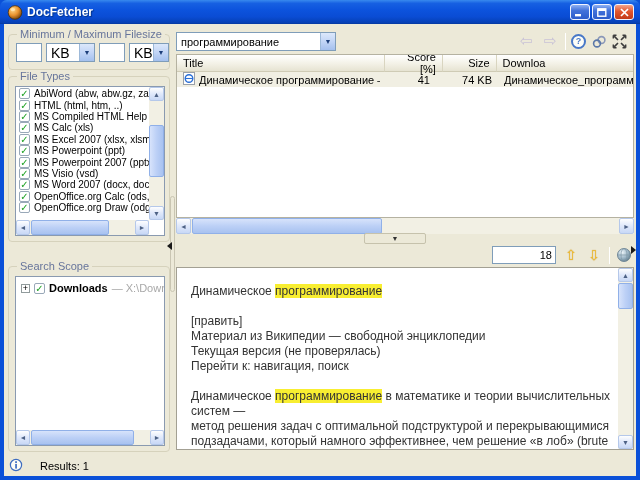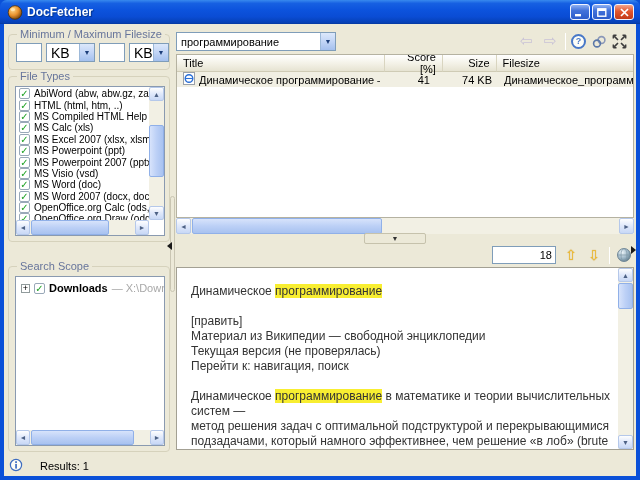--- a/index.html
+++ b/index.html
@@ -161,24 +161,20 @@
             <div class="ft-item">
               <span class="cb"></span>
               <span>MS Powerpoint 2007 (pptx,</span>
             </div>
             <div class="ft-item">
               <span class="cb"></span>
               <span>MS Visio (vsd)</span>
             </div>
             <div class="ft-item">
               <span class="cb"></span>
-              <span>MS Word (doc)</span>
-            </div>
-            <div class="ft-item">
-              <span class="cb"></span>
               <span>MS Word 2007 (docx, docm</span>
             </div>
             <div class="ft-item">
               <span class="cb"></span>
               <span>OpenOffice.org Calc (ods,</span>
             </div>
             <div class="ft-item">
               <span class="cb"></span>
               <span>OpenOffice.org Draw (odg,</span>
             </div>
@@ -251,21 +247,21 @@
         <path d="M2 2 L5.6 5.6 M12 2 L8.4 5.6 M2 12 L5.6 8.4 M12 12 L8.4 8.4" stroke="#3c3c3c" stroke-width="1.5"></path>
         <path d="M1.2 1.2 h3 M1.2 1.2 v3 M12.8 1.2 h-3 M12.8 1.2 v3 M1.2 12.8 h3 M1.2 12.8 v-3 M12.8 12.8 h-3 M12.8 12.8 v-3" stroke="#3c3c3c" stroke-width="1.3"></path>
       </svg>
     </span>
 
     <div class="abs" style="left:172px;top:30px;width:458px;height:164px;background:#fff;border:1px solid #b5b2a1;overflow:hidden;">
       <div style="display:flex;">
         <div class="tbl-header-cell" style="width:209px;">Title</div>
         <div class="tbl-header-cell r" style="width:58px;">Score [%]</div>
         <div class="tbl-header-cell r" style="width:54px;">Size</div>
-        <div class="tbl-header-cell" style="width:137px;border-right:none;">Filesize</div>
+        <div class="tbl-header-cell" style="width:137px;border-right:none;">Downloa</div>
       </div>
       <div class="tbl-row">
         <div class="cell" style="width:209px;display:flex;align-items:center;gap:4px;">
           <span>
             <svg width="12" height="13" viewBox="0 0 12 13">
               <rect x="0.5" y="0.5" width="11" height="12" fill="#fff" stroke="#9aa0a8"></rect>
               <circle cx="6" cy="6.5" r="3.8" fill="none" stroke="#2a6fd6" stroke-width="1.4"></circle>
               <path d="M2.2 6.5 h7.6" stroke="#2a6fd6" stroke-width="1.1"></path>
             </svg>
           </span>

